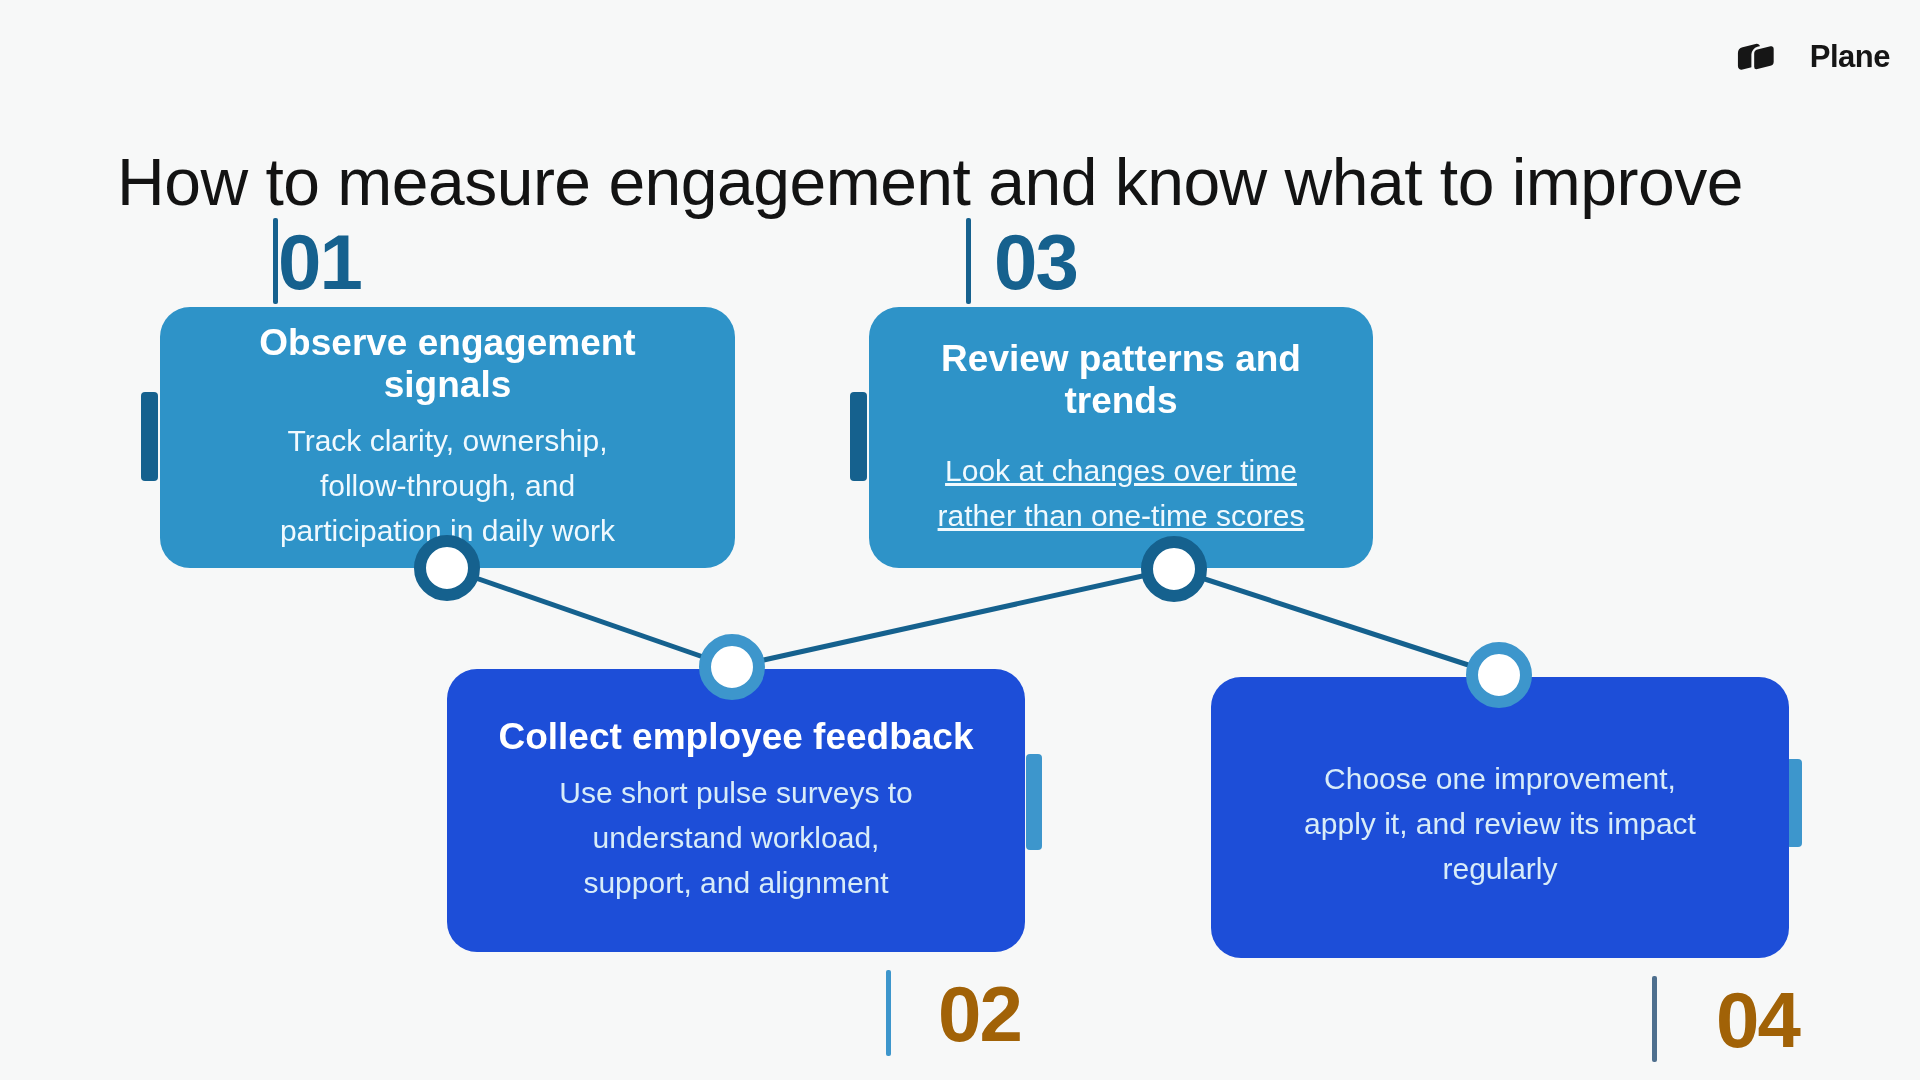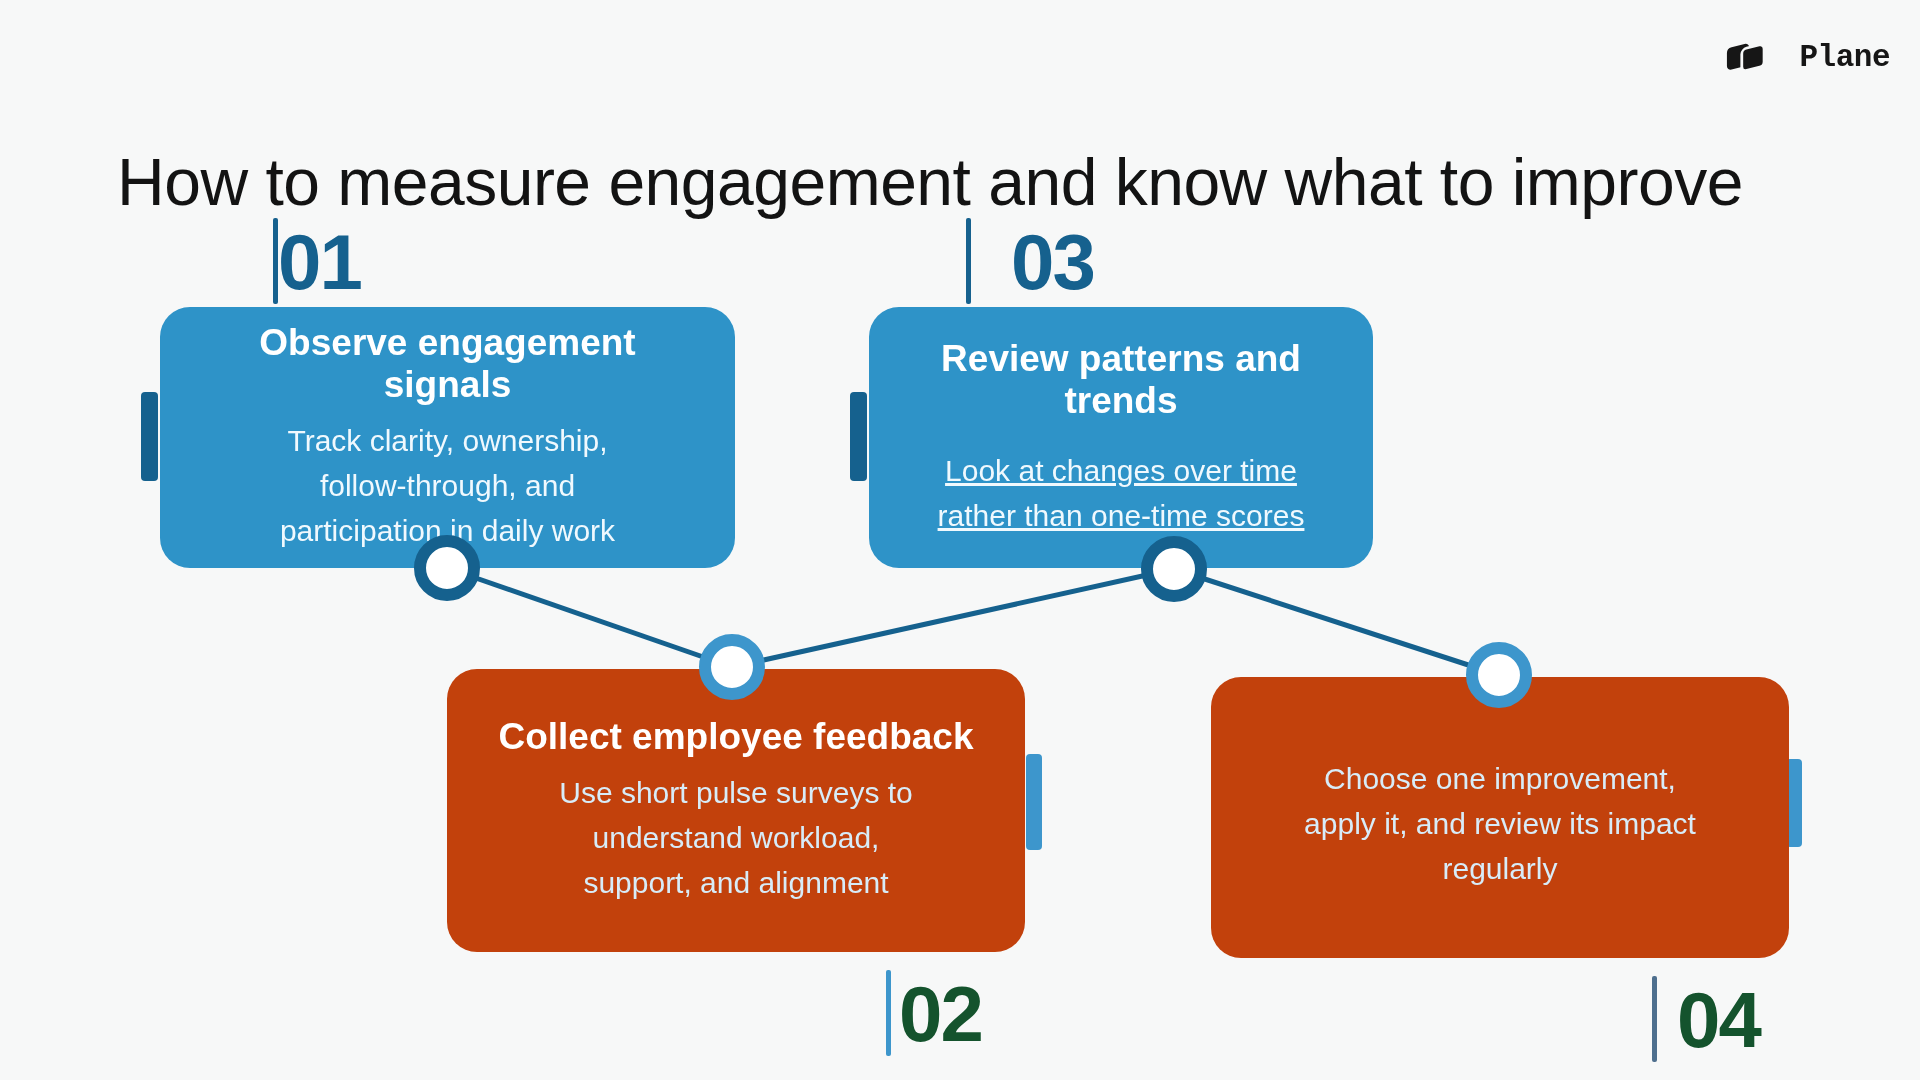--- a/index.html
+++ b/index.html
@@ -8,31 +8,31 @@
     background:#F7F8F8;
     font-family:"Liberation Sans","DejaVu Sans",sans-serif;
   }
   .page-title {
     position:absolute; left:0; top:100px; width:1860px;
     text-align:center; font-size:66px; font-weight:500; color:#131313;
     letter-spacing:-0.5px;
   }
   .brand {
     position:absolute; top:36px; right:30px;
-    display:flex; align-items:center; gap:21px;font-family:Liberation Mono, monospace;
+    display:flex; align-items:center; gap:21px;
   }
   .brand-name { font-size:31px; font-weight:600; color:#161616; letter-spacing:-0.5px; }
 
   .card {
     position:absolute; border-radius:30px; box-sizing:border-box;
     display:flex; flex-direction:column; justify-content:center; align-items:center;
     text-align:center; padding:0 34px; z-index:2;
   }
   .card.light { background:#2E93C8; }
-  .card.dark  { background:#c2410c; }
+  .card.dark  { background:#1d4ed8; }
   .card-title { font-size:37px; font-weight:600; color:#FFFFFF; }
   .card-desc  { font-size:30px; line-height:1.5; white-space:pre-line; margin-top:12px; }
   .card.light .card-desc { color:#F0F9FE; }
   .card.dark  .card-desc { color:#D8ECF8; }
 
   #card-01 { left:160px;  top:307px; width:575px; height:261px; }
   #card-03 { left:869px;  top:307px; width:504px; height:261px; }
   #card-02 { left:447px;  top:669px; width:578px; height:283px; }
   #card-04 { left:1211px; top:677px; width:578px; height:281px; }
   #card-03 .card-desc { margin-top:26px;text-decoration:underline; }
@@ -44,23 +44,23 @@
   #tab-03 { left:850px;  top:392px; width:17px; height:89px; }
   #tab-02 { left:1026px; top:754px; width:16px; height:96px; }
   #tab-04 { left:1786px; top:759px; width:16px; height:88px; }
 
   .step-number { position:absolute; display:flex; align-items:flex-start; z-index:3; }
   .step-number .bar { width:5px; height:86px; border-radius:2px; margin-top:-2px; }
   .step-number .digits { font-size:78px; font-weight:600; line-height:1; letter-spacing:-2px; padding-top:3px; }
   .step-number.num-dark  .bar    { background:#16618E; }
   .step-number.num-dark  .digits { color:#16618E; }
   .step-number.num-light .bar    { background:#3D96CC; }
-  .step-number.num-light .digits { color:#14532d; }
+  .step-number.num-light .digits { color:#a16207;margin-left:39px; }
   #num-01 { left:273px;  top:220px; }
-  #num-03 { left:966px;  top:220px; gap:40px; }
+  #num-03 { left:966px;  top:220px; gap:23px; }
   #num-02 { left:886px;  top:972px; gap:8px;  }
   #num-04 { left:1652px; top:978px; gap:20px; }
   #num-04 .bar { background:#4E6F8E; }
 
   .connector-layer { position:absolute; left:0; top:0; z-index:4; pointer-events:none; }
   .link { stroke:#15618E; stroke-width:5; }
   .node { fill:#FFFFFF; stroke-width:12; }
   .node-dark  { stroke:#15618E; }
   .node-light { stroke:#3D96CC; }
 

